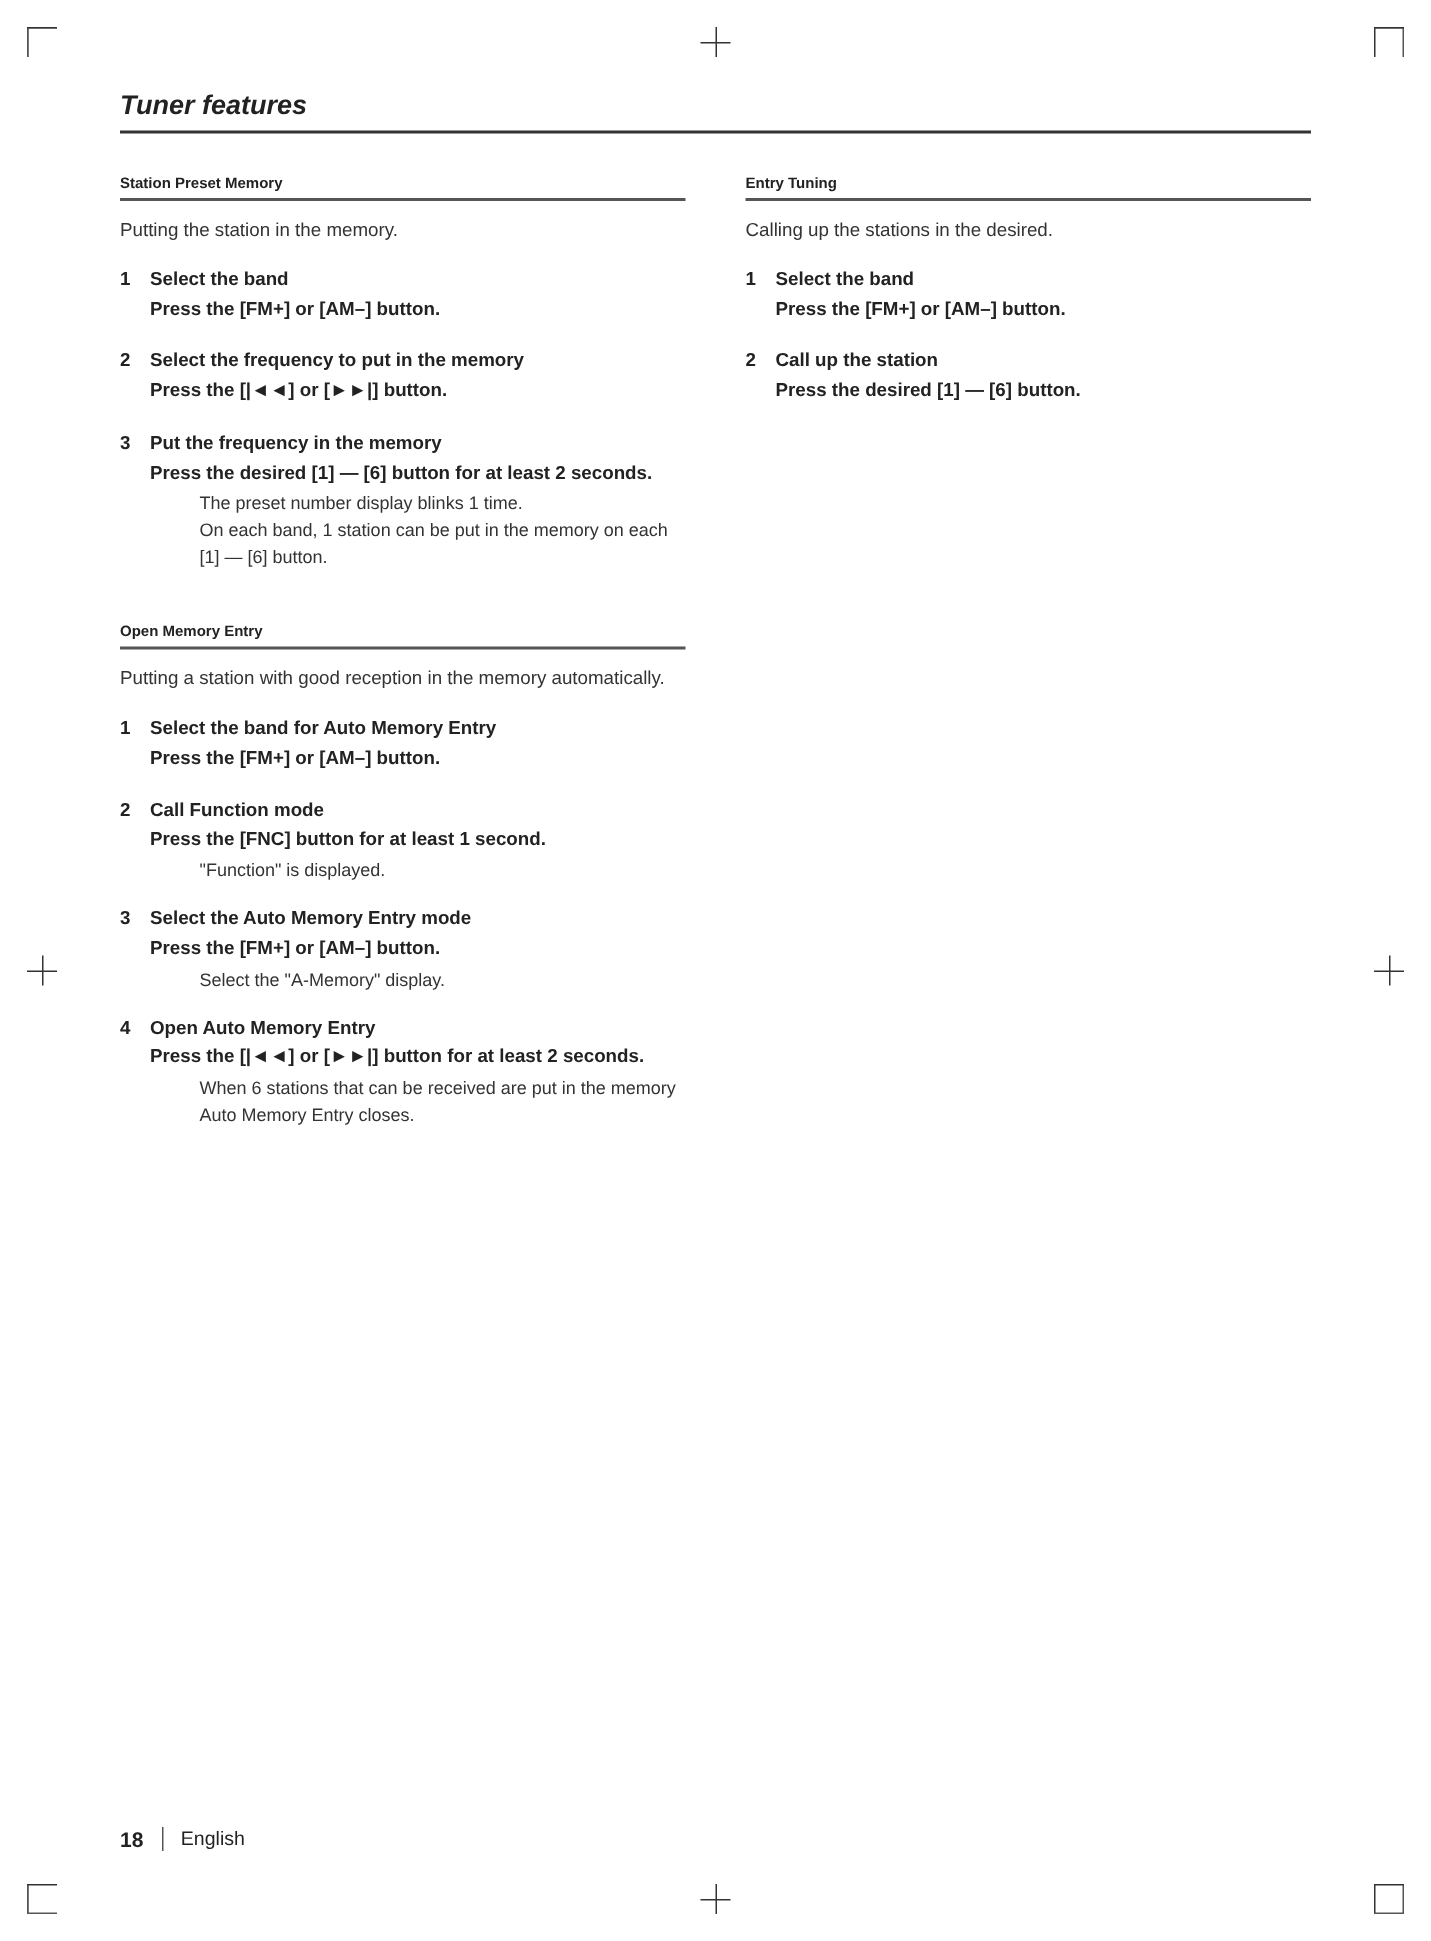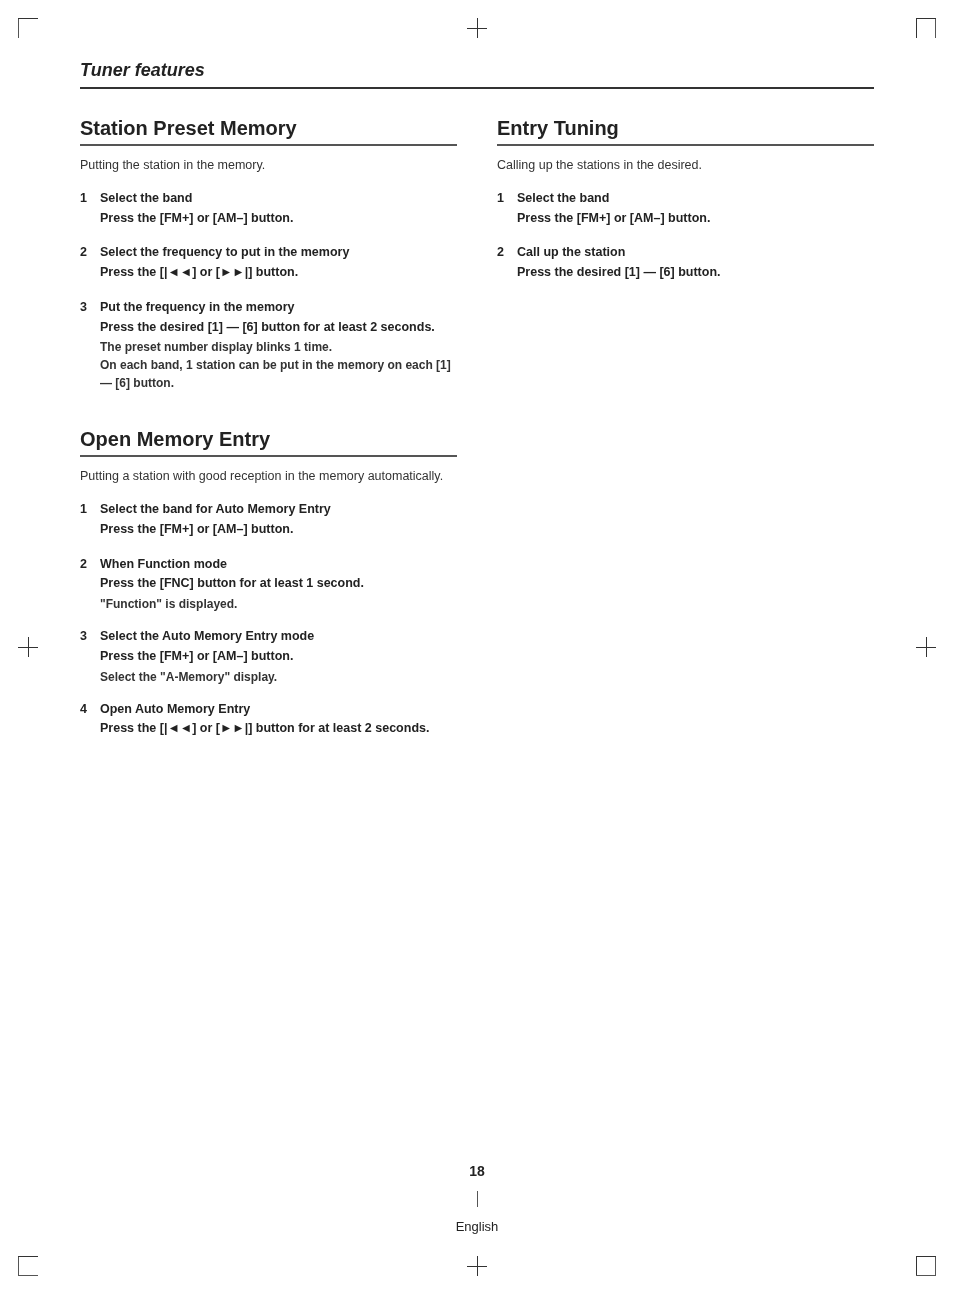--- a/index.html
+++ b/index.html
@@ -119,21 +119,21 @@
     .col-left {
       flex: 1;
     }
 
     .col-right {
       flex: 1;
     }
 
     
     .section-title {
-      font-size: 20px;
+      font-size: 10px;
       font-weight: bold;
       color: #222;
       margin-bottom: 4px;
     }
 
     .section-rule {
       border: none;
       border-top: 2px solid #555;
       margin-bottom: 10px;
     }
@@ -175,37 +175,37 @@
       margin-bottom: 1px;
     }
 
     .step-instruction {
       font-weight: bold;
       display: block;
       margin-bottom: 2px;
     }
 
     .step-note {
-      font-weight: bold;
+      font-weight: normal;
       color: #333;
       display: block;
       font-size: 12px;
       line-height: 1.5;
+      margin-left: 33px;
     }
 
     
     .footer {
       position: absolute;
       bottom: 60px;
       left: 80px;
       right: 80px;
       display: flex;
-      align-items: center;
+      align-items: flex-start;
       gap: 12px;
-      flex-direction: column;
     }
 
     .footer-page {
       font-size: 14px;
       font-weight: bold;
     }
 
     .footer-divider {
       width: 1px;
       height: 16px;
@@ -311,40 +311,41 @@
             <span class="step-number">1</span>
             <div class="step-content">
               <span class="step-heading">Select the band for Auto Memory Entry</span>
               <span class="step-instruction">Press the [FM+] or [AM–] button.</span>
             </div>
           </li>
 
           <li class="step">
             <span class="step-number">2</span>
             <div class="step-content">
-              <span class="step-heading">When Function mode</span>
+              <span class="step-heading">Call Function mode</span>
               <span class="step-instruction">Press the [FNC] button for at least 1 second.</span>
               <span class="step-note">"Function" is displayed.</span>
             </div>
           </li>
 
           <li class="step">
             <span class="step-number">3</span>
             <div class="step-content">
               <span class="step-heading">Select the Auto Memory Entry mode</span>
               <span class="step-instruction">Press the [FM+] or [AM–] button.</span>
               <span class="step-note">Select the "A-Memory" display.</span>
             </div>
           </li>
 
           <li class="step">
             <span class="step-number">4</span>
             <div class="step-content">
               <span class="step-heading">Open Auto Memory Entry</span>
               <span class="step-instruction">Press the [|◄◄] or [►►|] button for at least 2 seconds.</span>
+              <span class="step-note">When 6 stations that can be received are put in the memory Auto Memory Entry closes.</span>
             </div>
           </li>
         </ol>
       </div>
 
     </div>
 
     <div class="col-right">
 
       <div>

